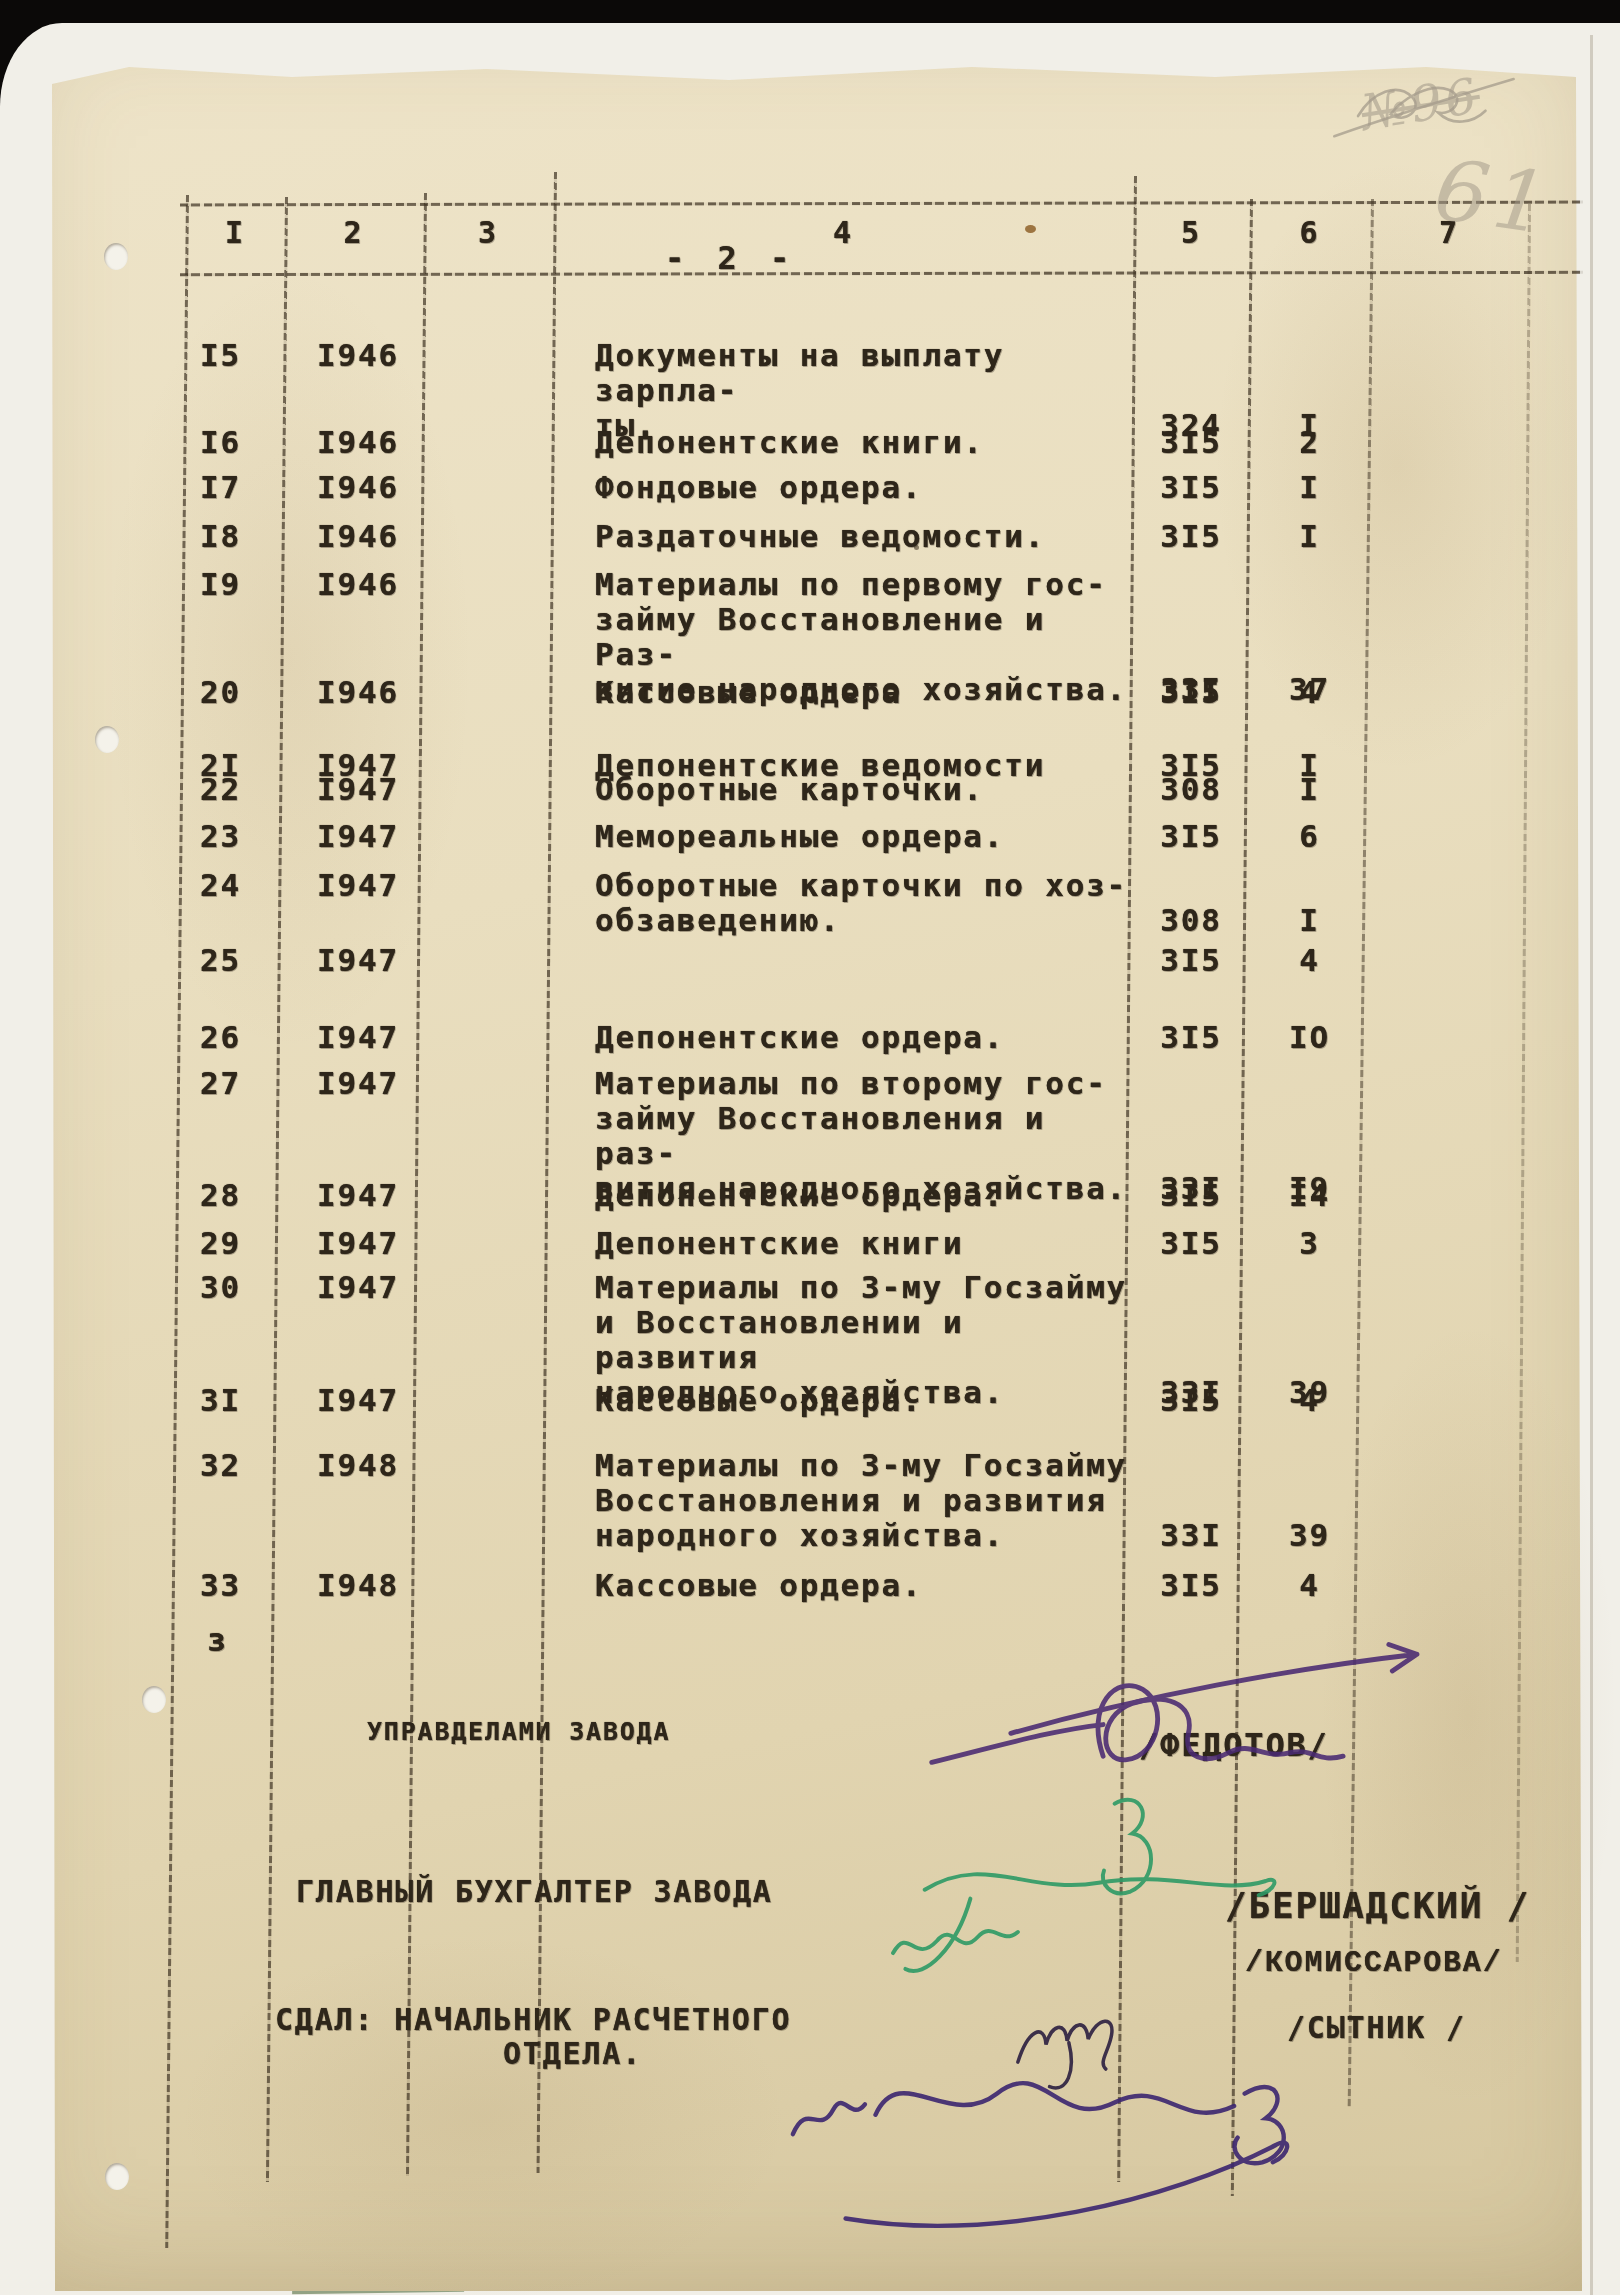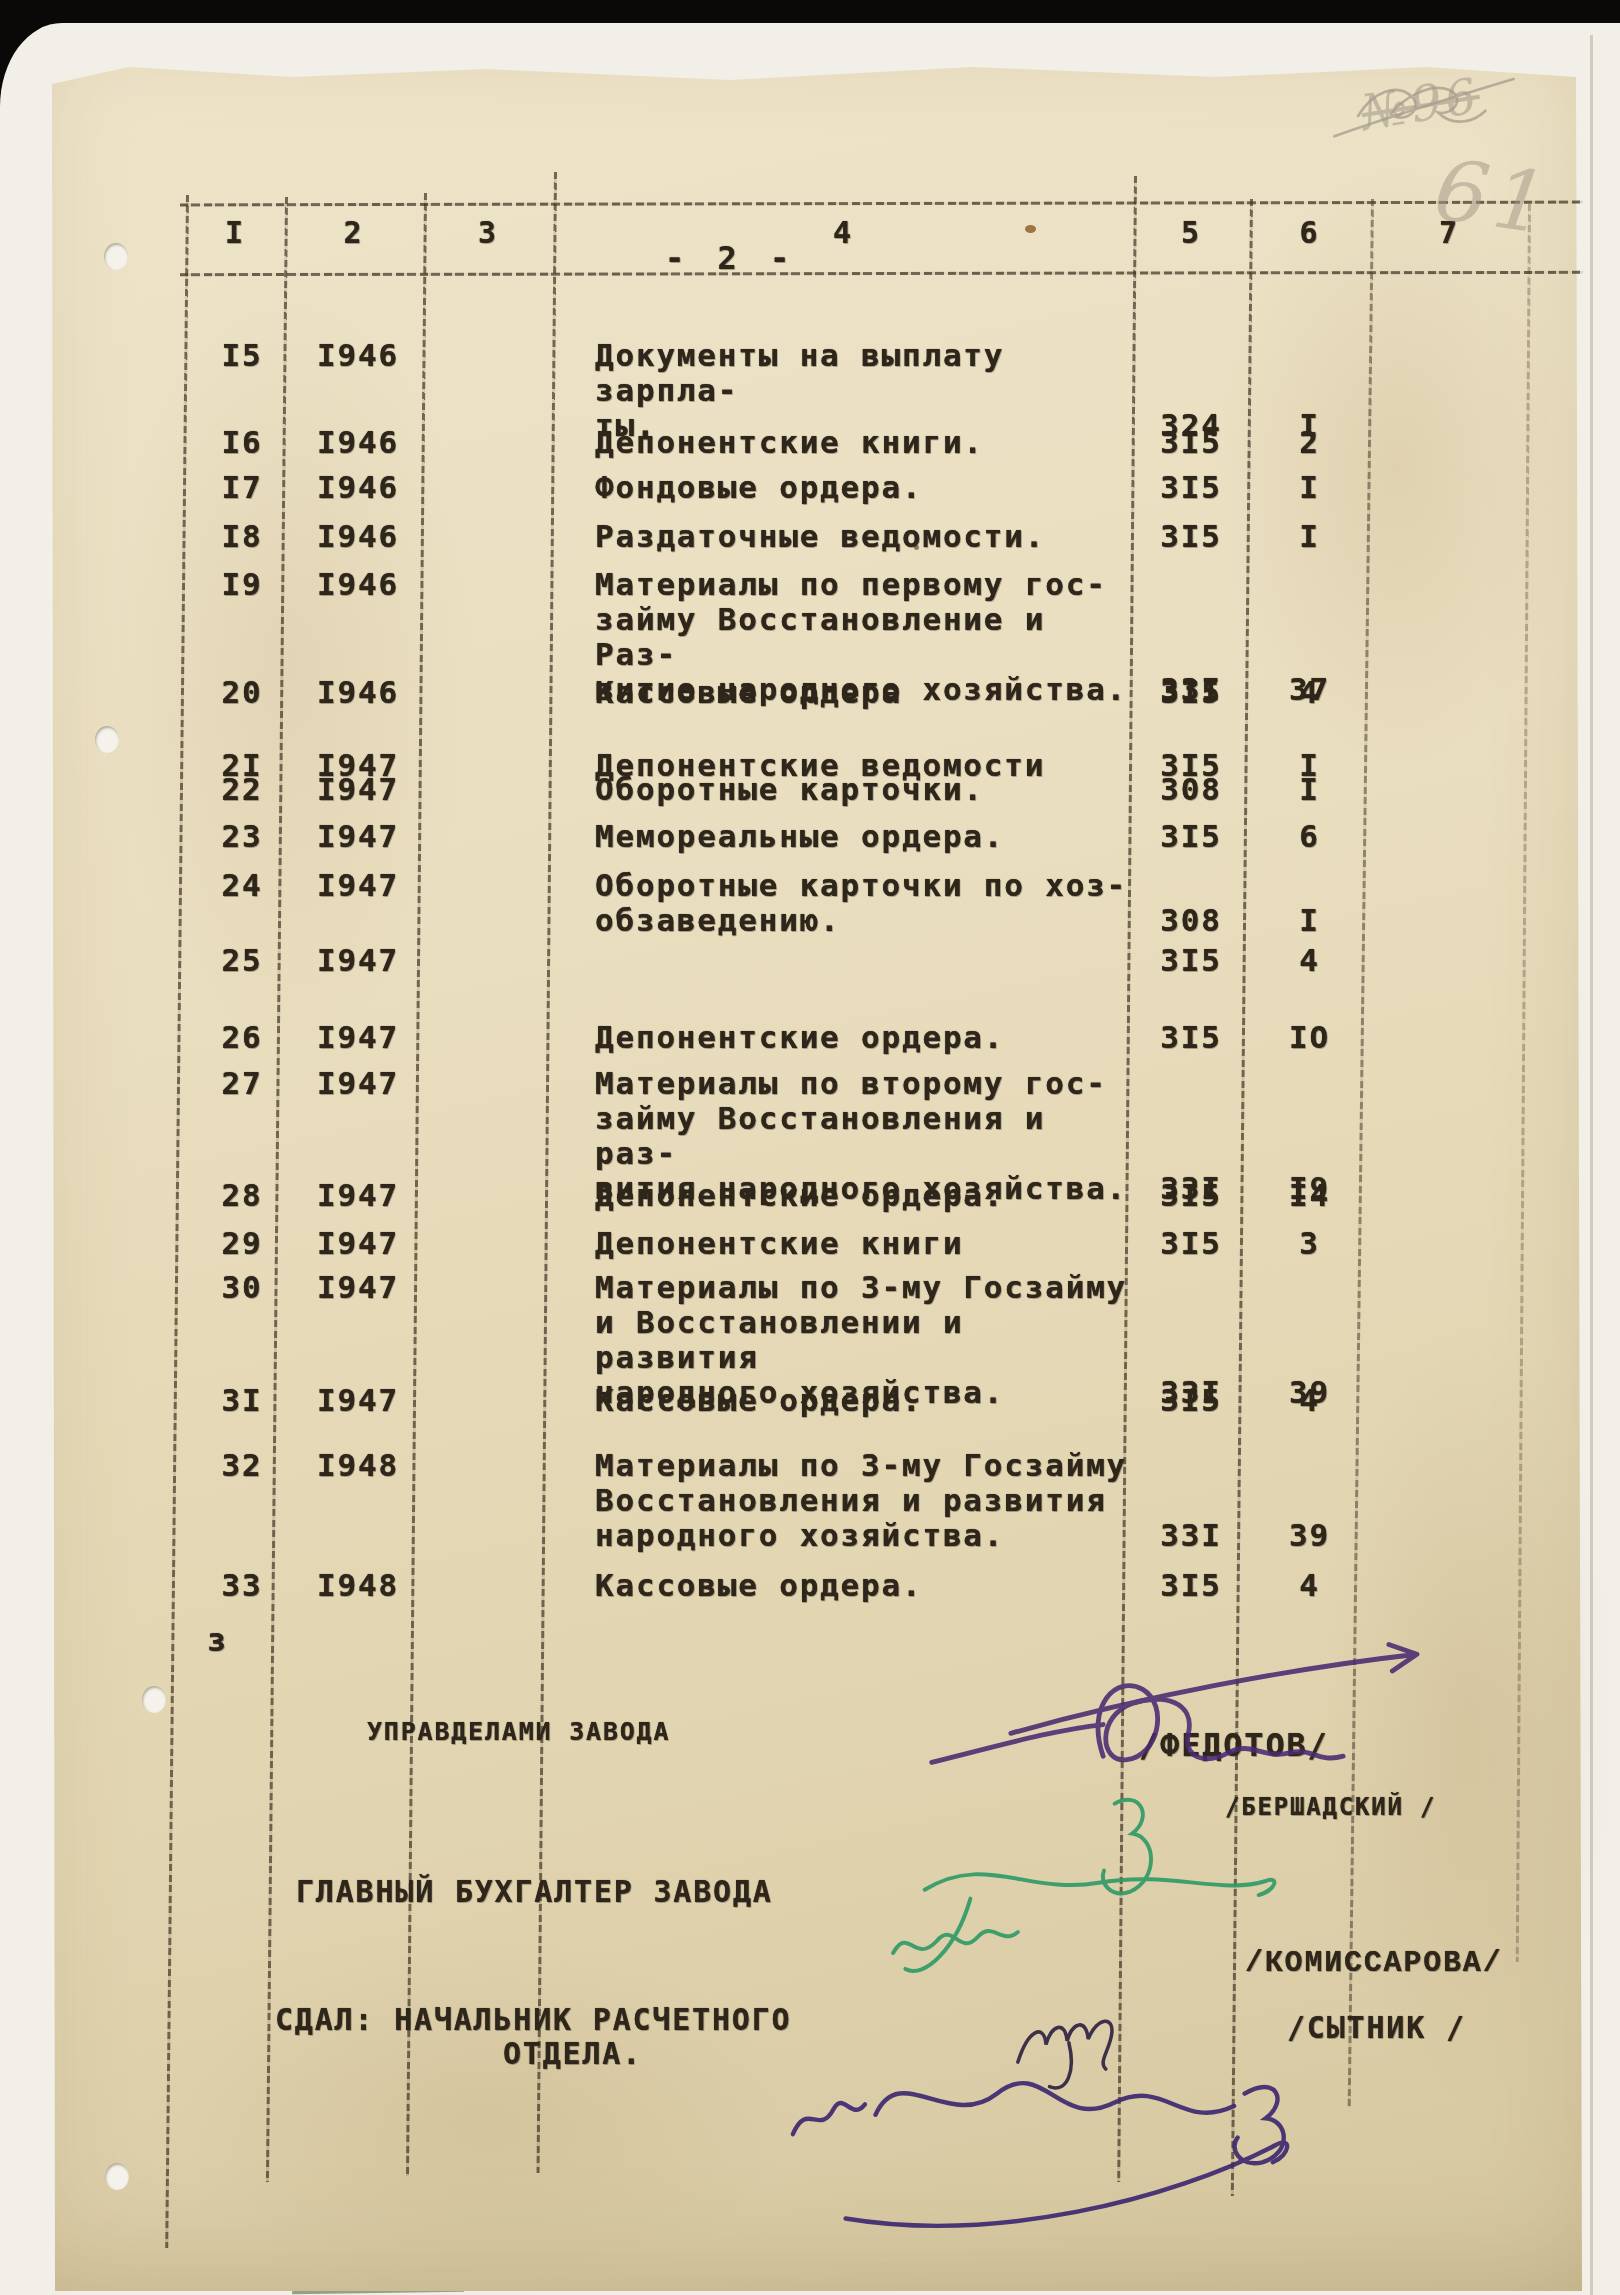--- a/index.html
+++ b/index.html
@@ -29,21 +29,21 @@
      background:repeating-linear-gradient(90deg,rgba(62,50,34,.75) 0 8px,rgba(62,50,34,.12) 8px 11.4px,
                 rgba(62,50,34,.7) 11.4px 20px,rgba(62,50,34,.05) 20px 24px);}
   .vline{position:absolute;width:2.6px;transform-origin:top center;
      background:repeating-linear-gradient(180deg,rgba(62,50,34,.7) 0 7px,rgba(62,50,34,.14) 7px 10.5px);}
   
   .t-row{position:absolute;left:186px;width:1343px;display:grid;
          grid-template-columns:98px 139px 130px 580px 116px 121px 158px;
          align-items:end;font-size:31px;line-height:35px;}
   .t-row .cell{color:#2e261a;font-weight:700;letter-spacing:1.8px;
         text-shadow:0 0 0.9px rgba(46,38,26,.9),0.9px 0.9px 0.4px rgba(46,38,26,.3);}
-  .cell-no{align-self:start;padding-left:14px;text-align:center;}
+  .cell-no{align-self:start;padding-left:14px;}
   .cell-year{align-self:start;padding-left:33px;}
   .cell-desc{padding-left:42px;}
   .cell-fund{text-align:center;}
   .cell-qty{text-align:center;}
   #header-row{position:absolute;left:186px;top:215px;width:1343px;display:grid;
       grid-template-columns:98px 139px 130px 580px 116px 121px 158px;font-size:30px;}
   #header-row span{text-align:center;}
   .pencil{position:absolute;color:#a09787;font-family:"DejaVu Serif","Liberation Serif",serif;
           font-style:italic;}
   svg{position:absolute;inset:0;pointer-events:none;}
@@ -314,21 +314,21 @@
       <div class="cell"></div>
     </div>
     </div>
 
   <div class="type" style="left:207px;top:1621px;font-size:32px;">з</div>
 
   <div class="type" style="left:367px;top:1717px;font-size:25px;">УПРАВДЕЛАМИ ЗАВОДА</div>
   <div class="type" style="left:1139px;top:1726px;font-size:32px;text-align:right;">/ФЕДОТОВ/</div>
 
   <div class="type" style="left:296px;top:1874px;font-size:30px;">ГЛАВНЫЙ БУХГАЛТЕР ЗАВОДА</div>
-  <div class="type" style="left:1225px;top:1793px;font-size:24px;">/БЕРШАДСКИЙ /</div>
+  <div class="type" style="left:1225px;top:1885px;font-size:36px;">/БЕРШАДСКИЙ /</div>
 
   <div class="type" style="left:1245px;top:1946px;font-size:30px;font-family:Liberation Mono, monospace;">/КОМИССАРОВА/</div>
 
   <div class="type" style="left:275px;top:2002px;font-size:30px;">СДАЛ: НАЧАЛЬНИК РАСЧЕТНОГО</div>
   <div class="type" style="left:503px;top:2036px;font-size:30px;">ОТДЕЛА.</div>
   <div class="type" style="left:1287px;top:2010px;font-size:30px;">/СЫТНИК /</div>
 
   <div class="pencil" style="left:1361px;top:76px;font-size:49px;transform:rotate(-9deg);text-decoration:line-through;opacity:.55;letter-spacing:3.5px;">№96</div>
 
   <div class="pencil" style="left:1435px;top:148px;font-size:84px;transform:rotate(8deg);opacity:.5;letter-spacing:5.3px;">61</div>

